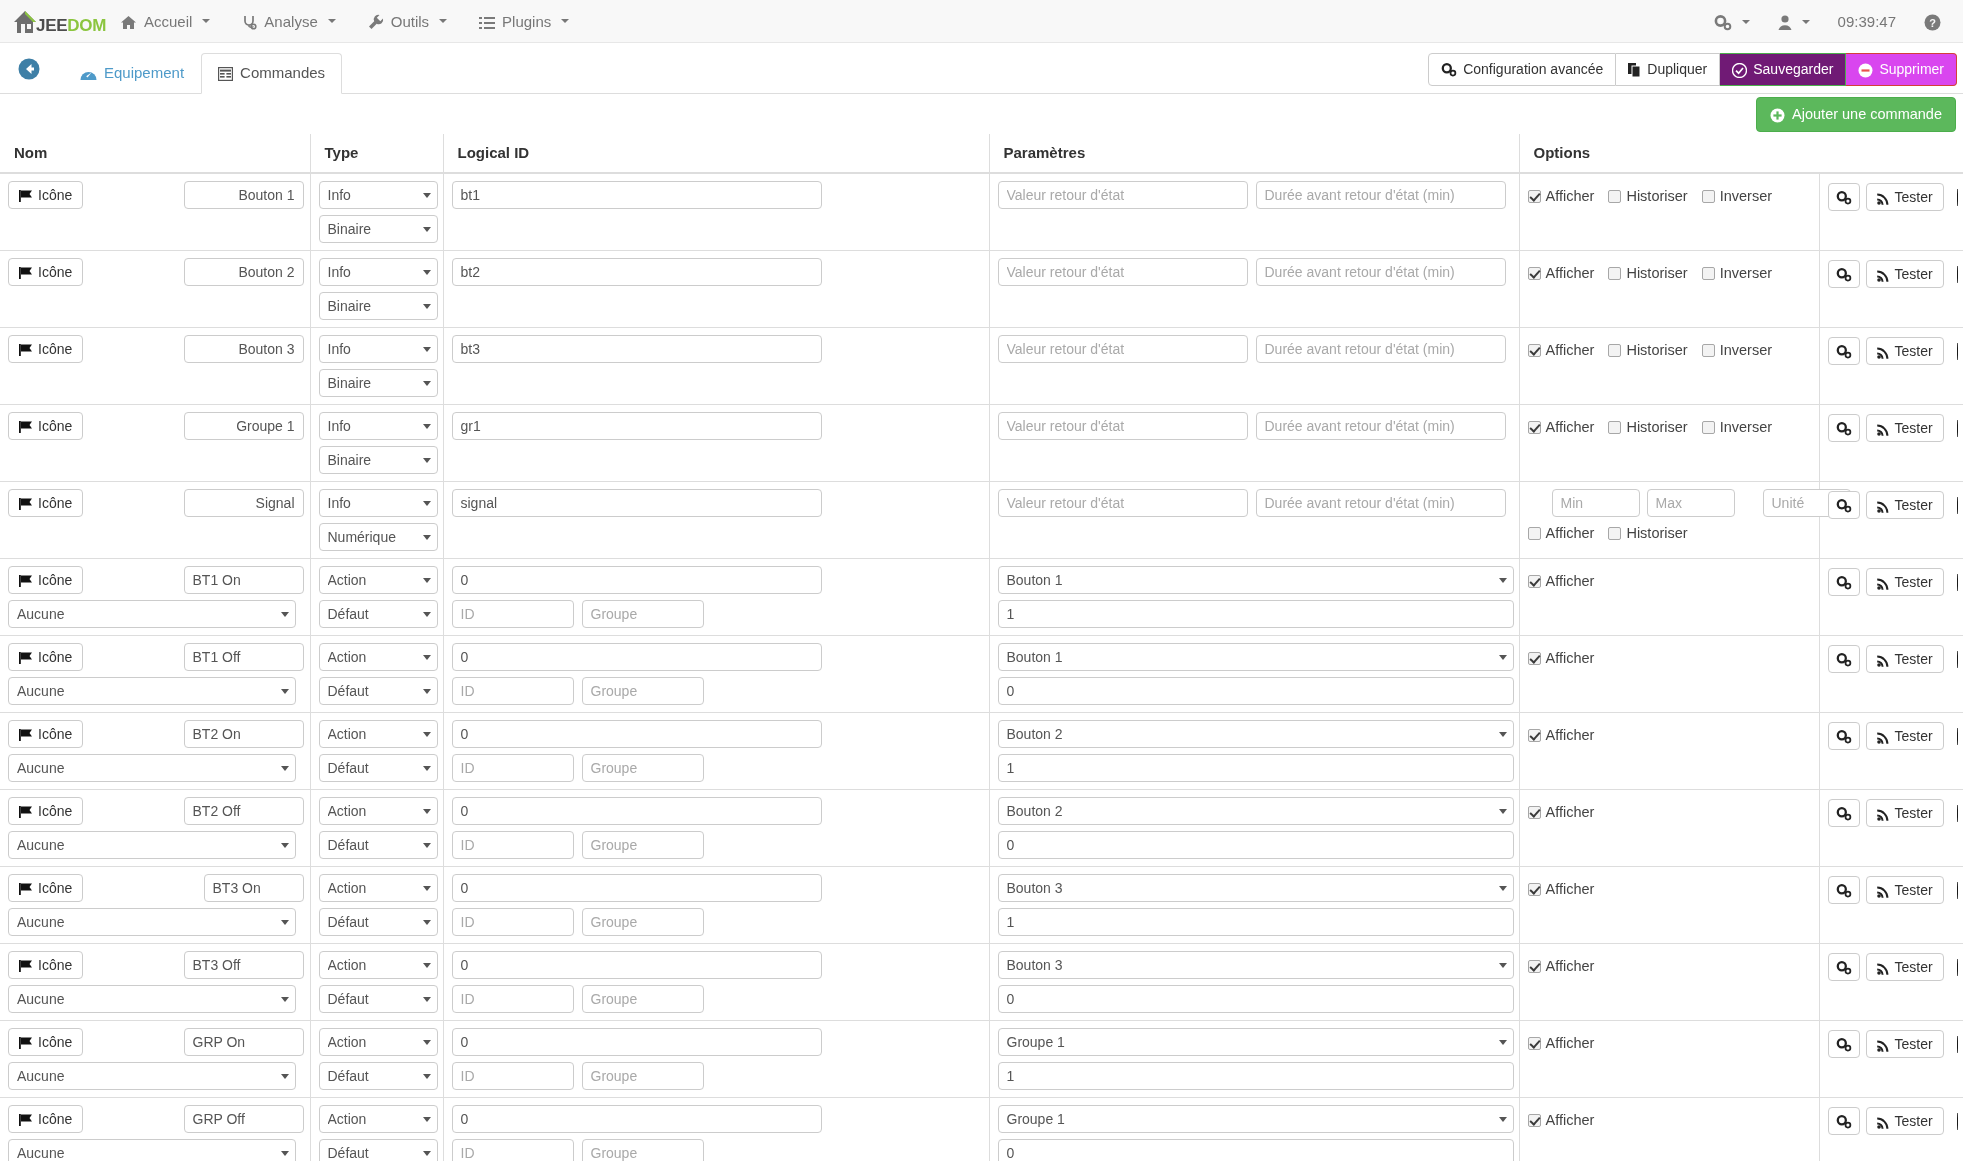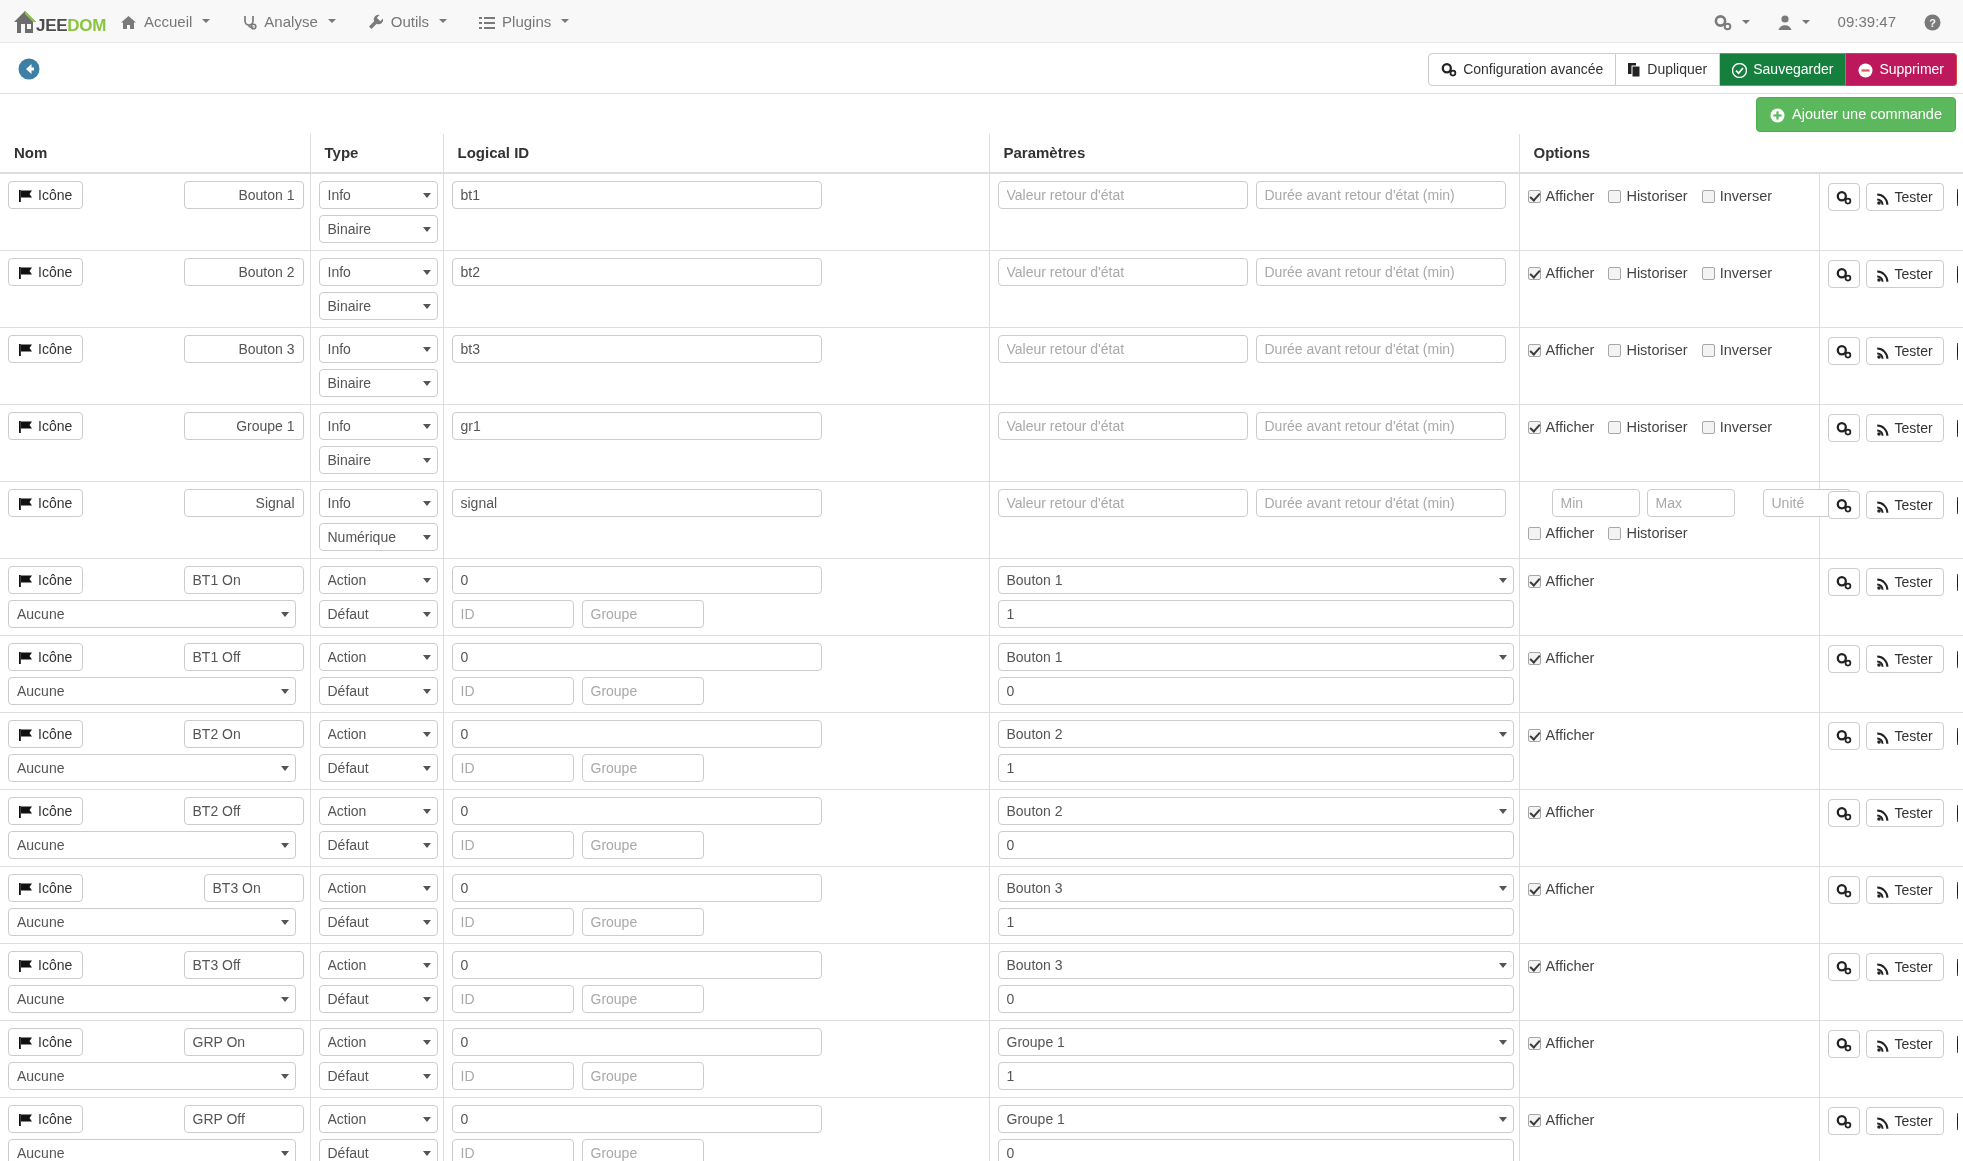--- a/index.html
+++ b/index.html
@@ -101,22 +101,22 @@
     padding: 7px 12px;
     cursor: pointer;
     display: flex; align-items: center; gap: 6px;
     white-space: nowrap;
     line-height: 17px;
     font-family: "Liberation Sans", sans-serif;
   }
   .tool-btns .btn:first-child { border-radius: 4px 0 0 4px; }
   .tool-btns .btn + .btn { border-left: none; }
   .tool-btns .btn:last-child { border-radius: 0 4px 4px 0; }
-  .btn-success { background: #15803d; border-color: #4cae4c; color: #fff; }
-  .btn-danger  { background: #be185d; border-color: #d43f3a; color: #fff; }
+  .btn-success { background: #701a75; border-color: #4cae4c; color: #fff; }
+  .btn-danger  { background: #d946ef; border-color: #d43f3a; color: #fff; }
 
   .addbar { height: 40px; position: relative; background:#fff; }
   .btn-add {
     position: absolute; right: 7px; top: 3px;
     background: #5cb85c; border: 1px solid #4cae4c; color: #fff;
     border-radius: 4px;
     padding: 8px 13px;
     font-size: 14.5px;
     display: flex; align-items: center; gap: 7px;
     cursor: pointer; line-height: 17px;
@@ -341,20 +341,44 @@
 </div>
 
 <div class="tabbar">
   <span class="back-btn">
     <svg width="22" height="22" viewBox="0 0 22 22" class="icon-svg">
       <circle cx="11" cy="11" r="10.5" fill="#3e7fa6"></circle>
       <path d="M13.5 6 L8 11 L13.5 16 L13.5 12.5 L16 12.5 L16 9.5 L13.5 9.5 Z" fill="#fff"></path>
     </svg>
   </span>
 
+  <div class="tabs">
+    <div class="tab">
+      <span>
+        <svg width="17" height="15" viewBox="0 0 17 15" class="icon-svg">
+          <path d="M0.5 13 A8 8 0 1 1 16.5 13 Z" fill="#4e9ac9"></path>
+          <path d="M11.5 5.5 L7.5 10.5 L6.2 9.2 Z" fill="#fff"></path>
+        </svg>
+      </span>
+      <span>Equipement</span>
+    </div>
+    <div class="tab active">
+      <span>
+        <svg width="15" height="14" viewBox="0 0 15 14" class="icon-svg">
+          <rect x="0.5" y="0.5" width="14" height="13" fill="none" stroke="#555" stroke-width="1.4"></rect>
+          <rect x="2" y="2.6" width="11" height="2" fill="#555"></rect>
+          <rect x="2" y="6" width="4.6" height="1.6" fill="#555"></rect>
+          <rect x="8.4" y="6" width="4.6" height="1.6" fill="#555"></rect>
+          <rect x="2" y="9" width="4.6" height="1.6" fill="#555"></rect>
+          <rect x="8.4" y="9" width="4.6" height="1.6" fill="#555"></rect>
+        </svg>
+      </span>
+      <span>Commandes</span>
+    </div>
+  </div>
 
   <div class="tool-btns">
     <button class="btn">
       <span>
         <svg width="16" height="14" viewBox="0 0 18 16" class="icon-svg">
           <circle cx="6.5" cy="6" r="4.6" fill="none" stroke="#222" stroke-width="2.6"></circle>
           <circle cx="6.5" cy="6" r="1.5" fill="#fff"></circle>
           <circle cx="13.5" cy="11.5" r="2.8" fill="none" stroke="#222" stroke-width="2"></circle>
           <circle cx="13.5" cy="11.5" r="0.9" fill="#fff"></circle>
         </svg>

